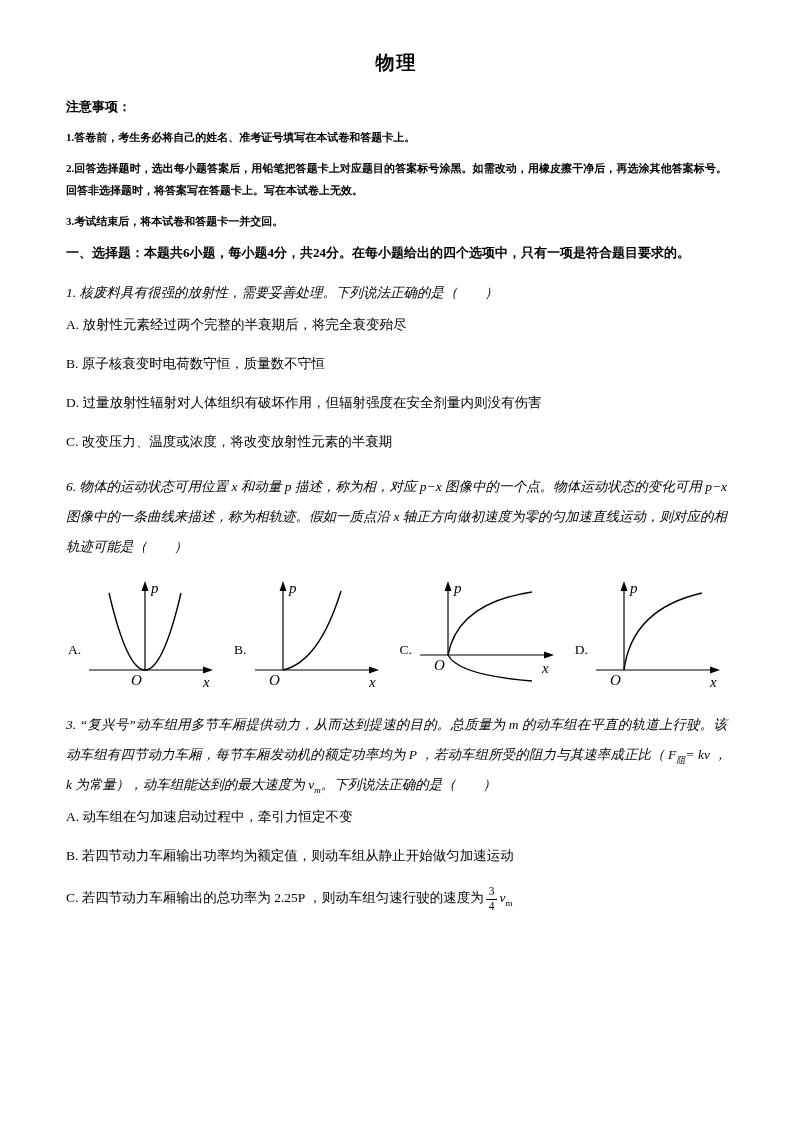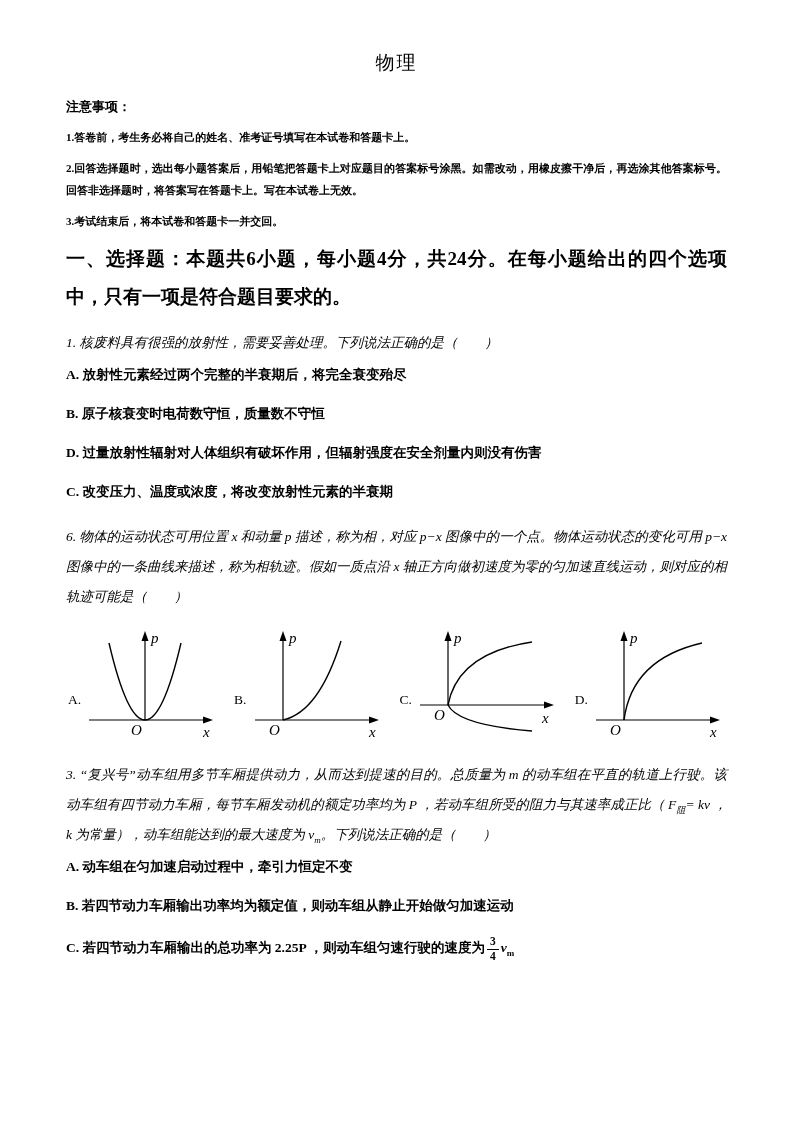--- a/index.html
+++ b/index.html
@@ -19,56 +19,55 @@
   }
   .title {
     font-size: 20px;
     font-weight: bold;
     text-align: center;
     margin: 10px 0 14px 0;
     letter-spacing: 1px;
   }
   .subtitle {
     font-size: 19px;
-    font-weight: normal;
+    font-weight: bold;
     text-align: center;
     margin: 0 0 22px 0;
     letter-spacing: 2px;
   }
   .notice-heading {
     font-size: 13px;
     font-weight: bold;
     margin: 0 0 10px 0;
   }
   .notice-item {
     font-size: 11px;
     font-weight: bold;
     line-height: 2.05;
     text-align: justify;
     margin: 0 0 8px 0;
   }
   .section-heading {
-    font-size: 19px;
+    font-size: 13px;
     font-weight: bold;
     line-height: 2.0;
     text-align: justify;
     margin: 6px 0 12px 0;
   }
   .q-stem {
     font-size: 13.5px;
     line-height: 2.25;
     text-align: justify;
     margin: 10px 0 6px 0;
     font-style: italic;
   }
   .q-option {
     font-size: 13.5px;
     margin: 0 0 19px 0;
     line-height: 1.5;
-    font-weight: bold;
   }
   .q-block { margin-bottom: 6px; }
   sub { font-size: 9px; }
   .graphs-row {
     display: flex;
     justify-content: space-between;
     align-items: flex-end;
     margin: 14px 2px 18px 2px;
   }
   .graph-unit {

